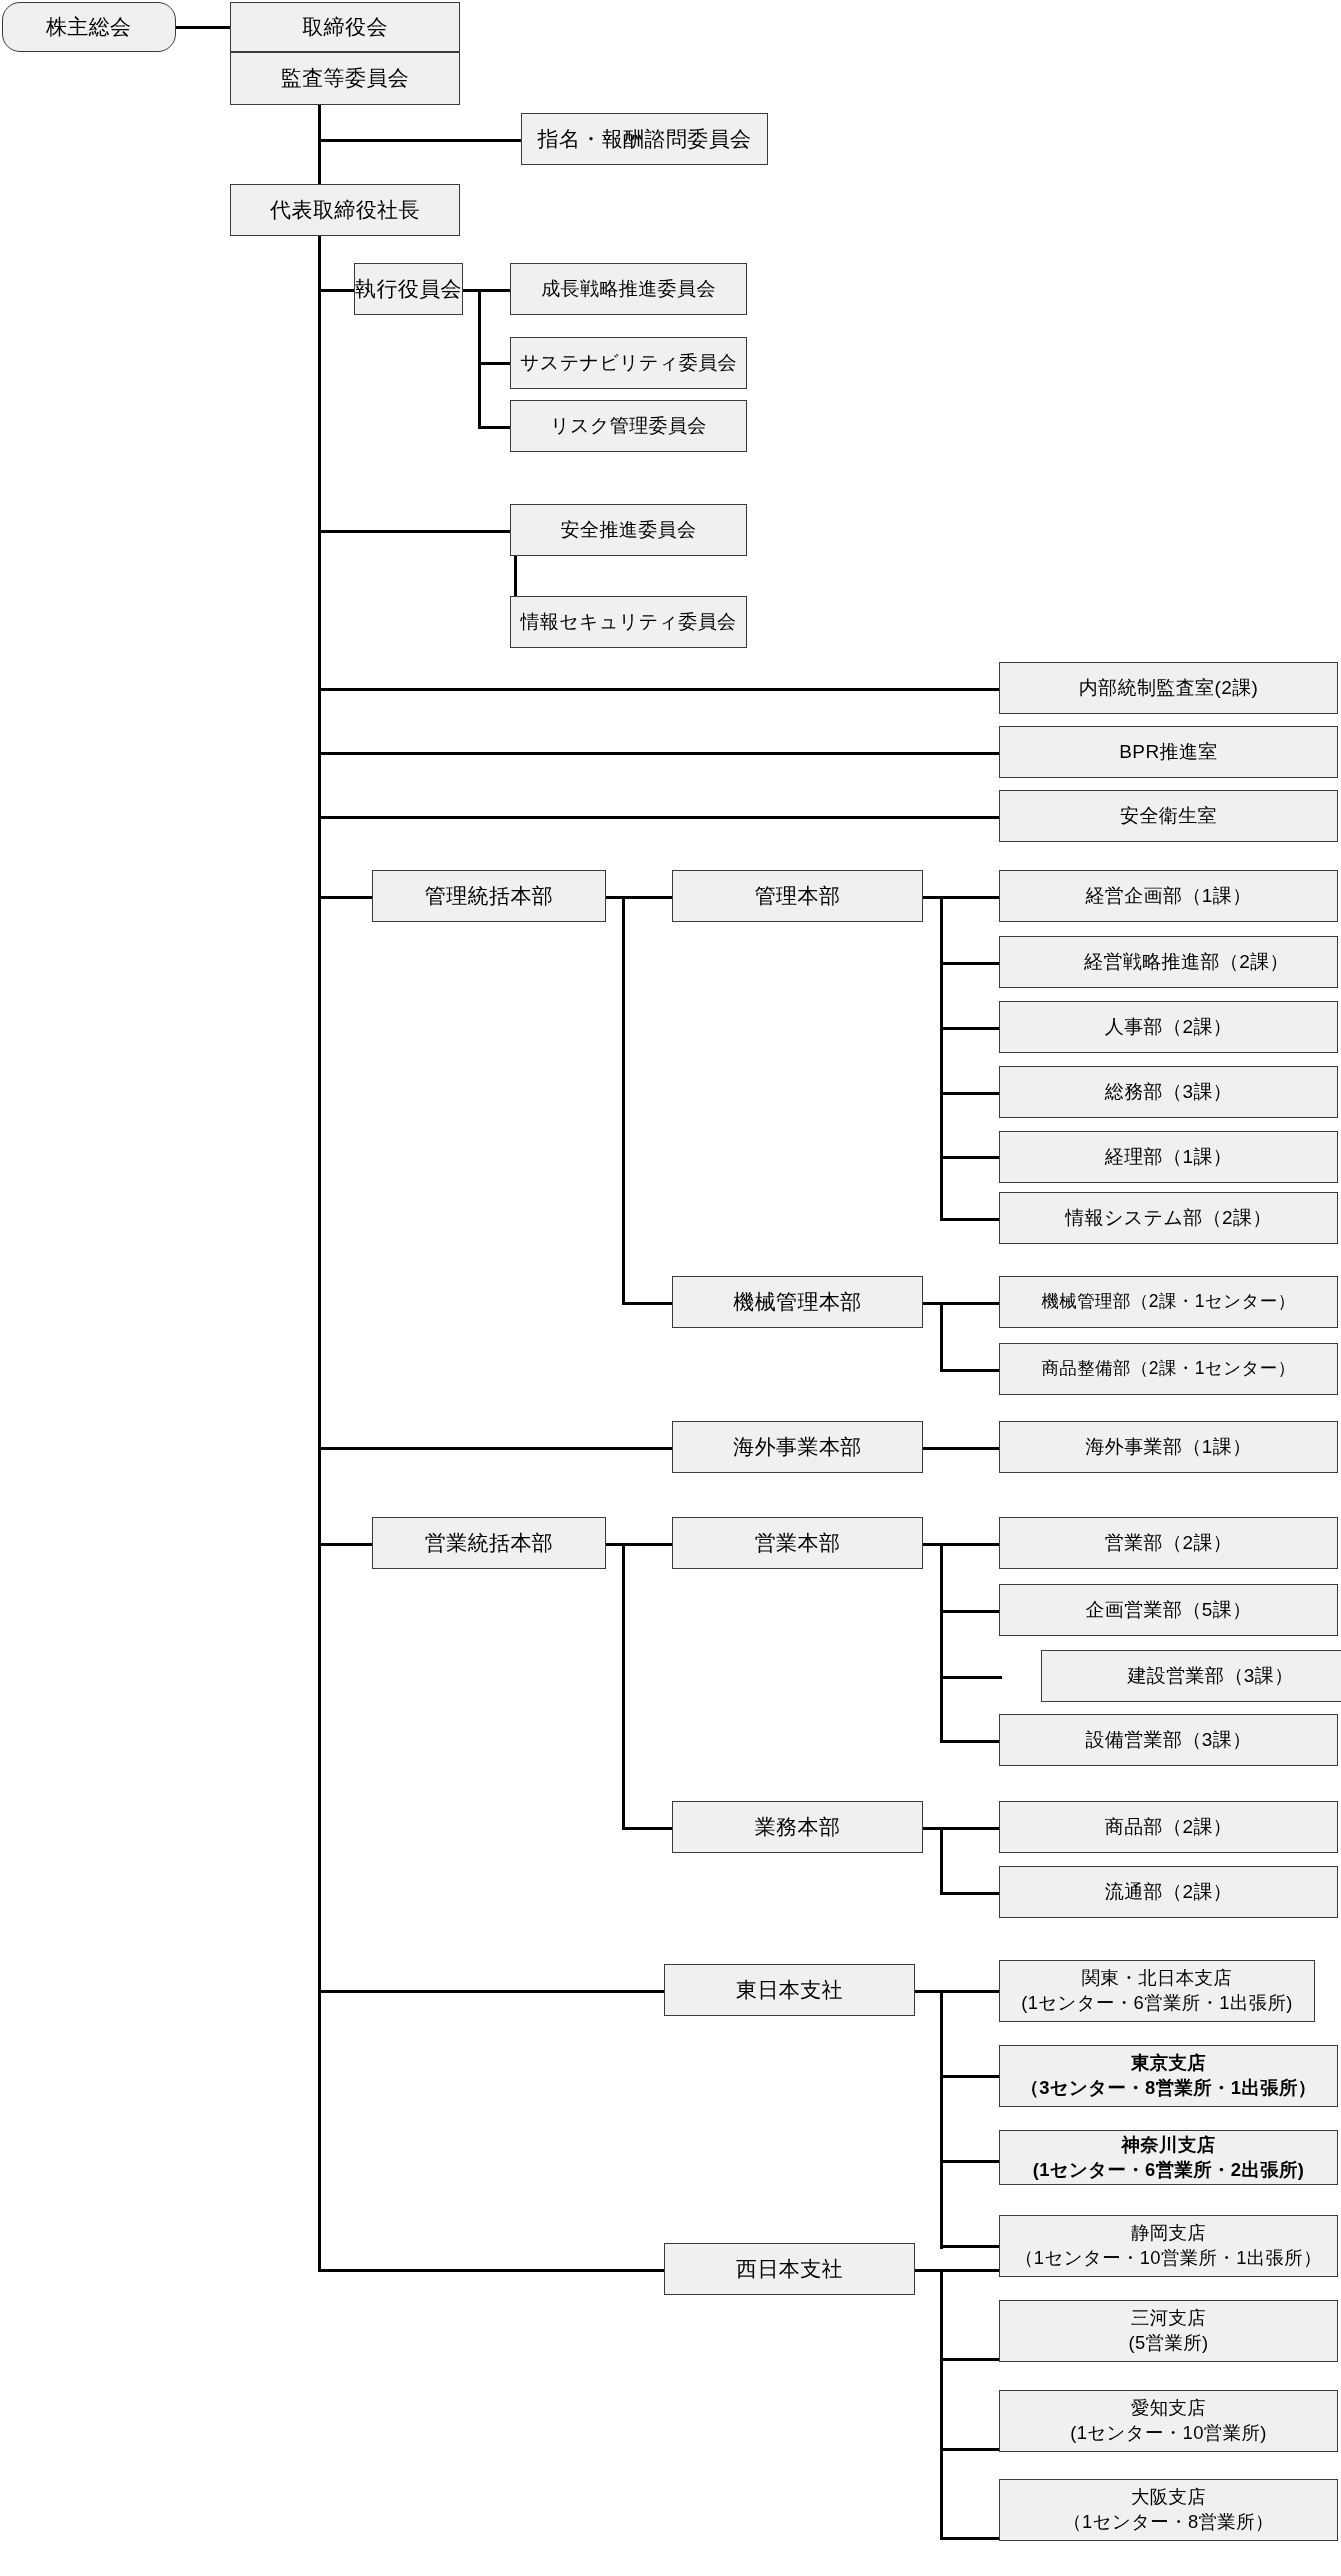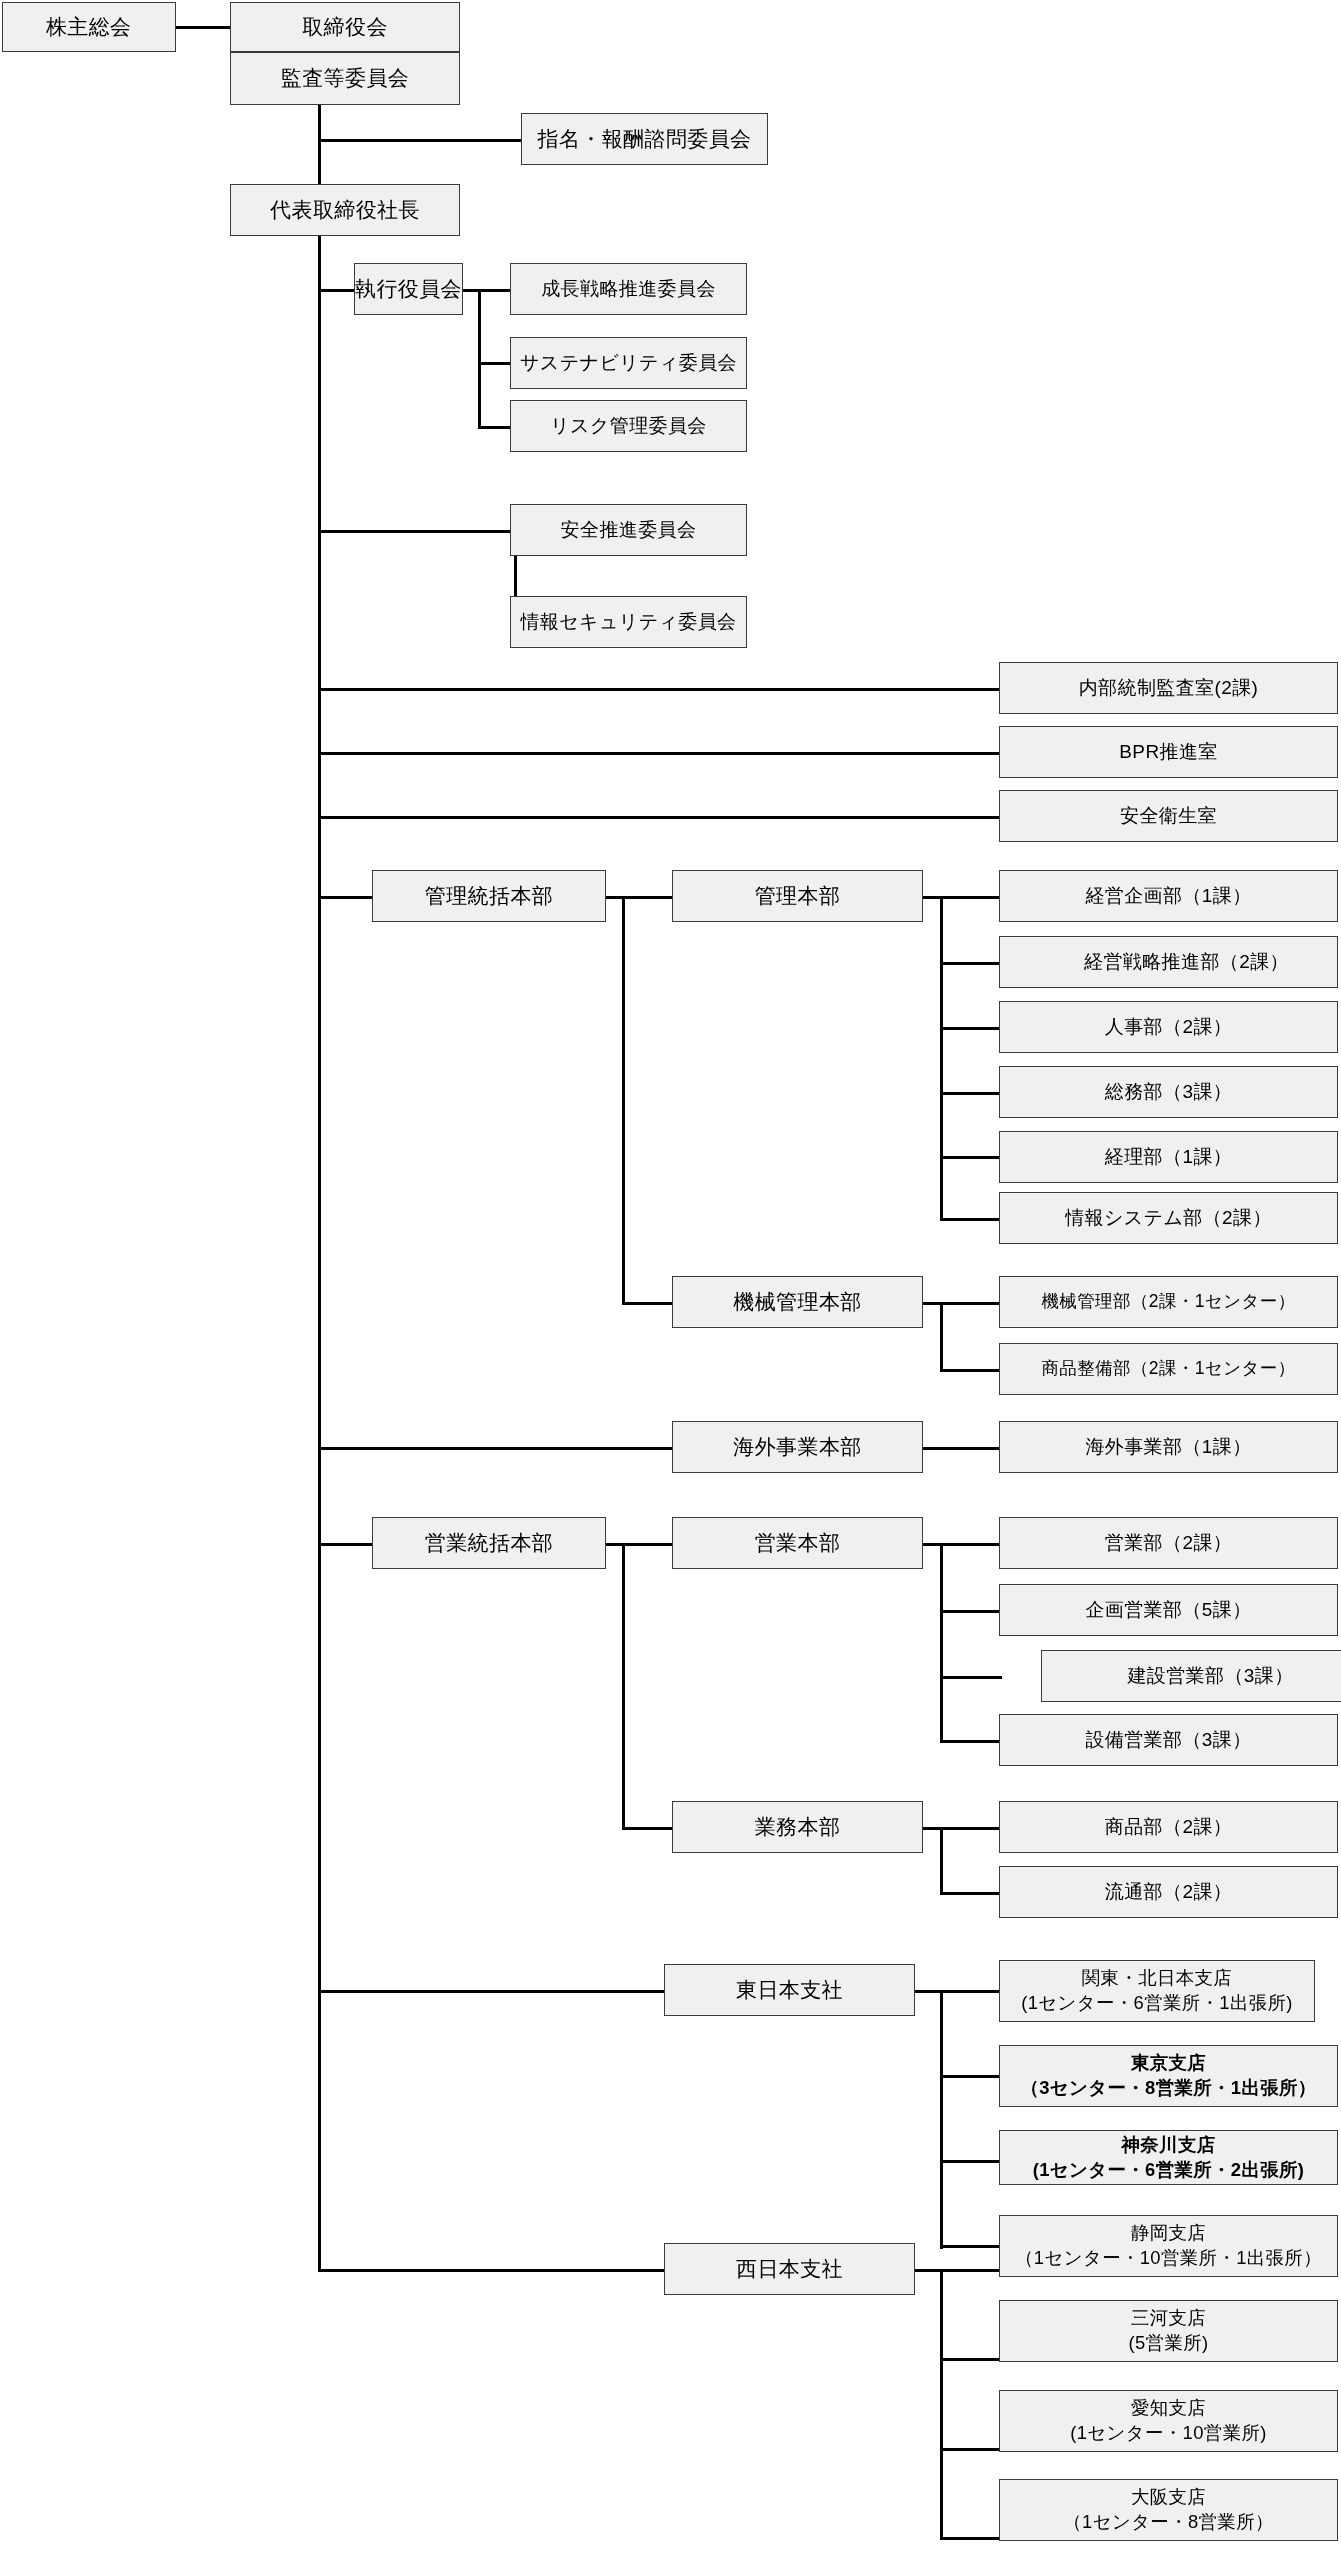--- a/index.html
+++ b/index.html
@@ -113,21 +113,21 @@
   <div class="line h" style="left:940px; top:2160px; width:62px;"></div>
   <div class="line h" style="left:940px; top:2245px; width:62px;"></div>
 
   <div class="line h" style="left:318px; top:2269px; width:347px;"></div>
   <div class="line h" style="left:913px; top:2269px; width:89px;"></div>
   <div class="line v" style="left:940px; top:2269px; height:270px;"></div>
   <div class="line h" style="left:940px; top:2358px; width:62px;"></div>
   <div class="line h" style="left:940px; top:2448px; width:62px;"></div>
   <div class="line h" style="left:940px; top:2537px; width:62px;"></div>
 
-  <div class="box" style="left:1.7px; top:1.7px; width:174px; height:50px;">株主総会</div>
+  <div class="box" style="left:1.7px; top:1.7px; width:174px; height:50px;border-radius:18px;">株主総会</div>
 
   <div class="box" style="left:230px; top:1.7px; width:230px; height:50px;">取締役会</div>
 
   <div class="box" style="left:230px; top:52px; width:230px; height:53px;">監査等委員会</div>
 
   <div class="box" style="left:521px; top:113px; width:247px; height:52px;">指名・報酬諮問委員会</div>
 
   <div class="box" style="left:230px; top:184px; width:230px; height:52px;">代表取締役社長</div>
 
   <div class="box" style="left:354px; top:263px; width:109px; height:52px;">執行役員会</div>

